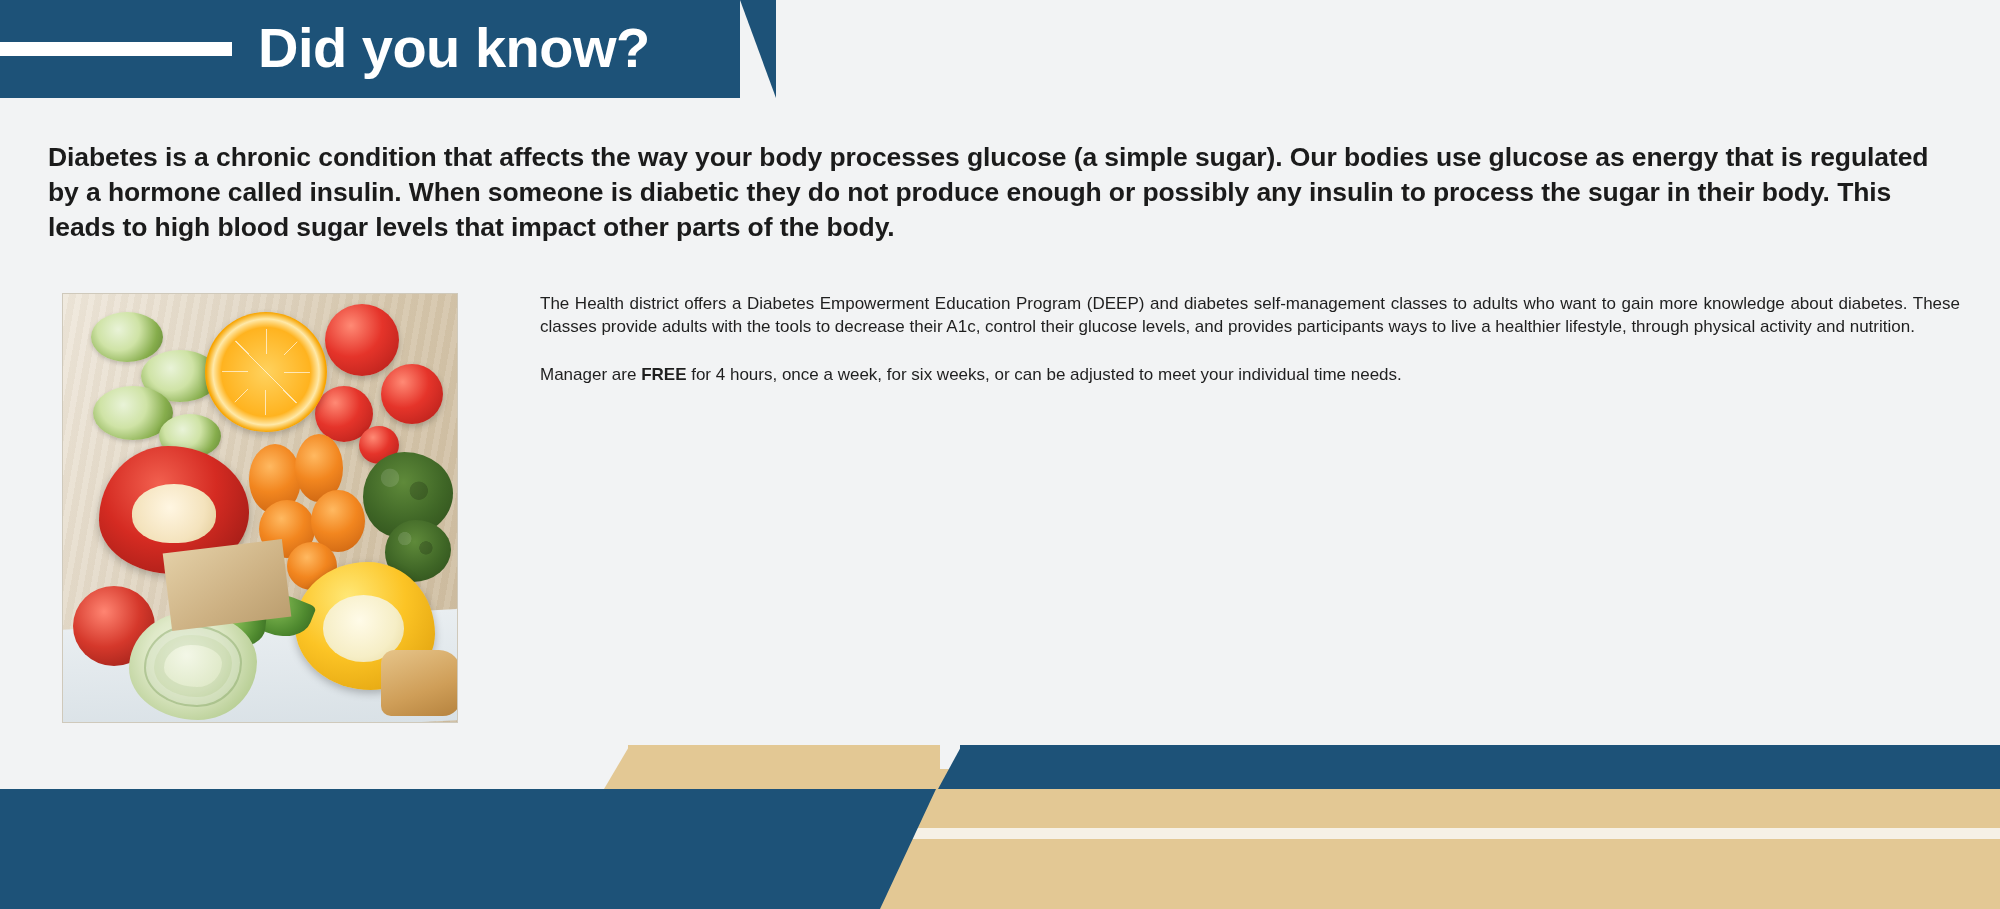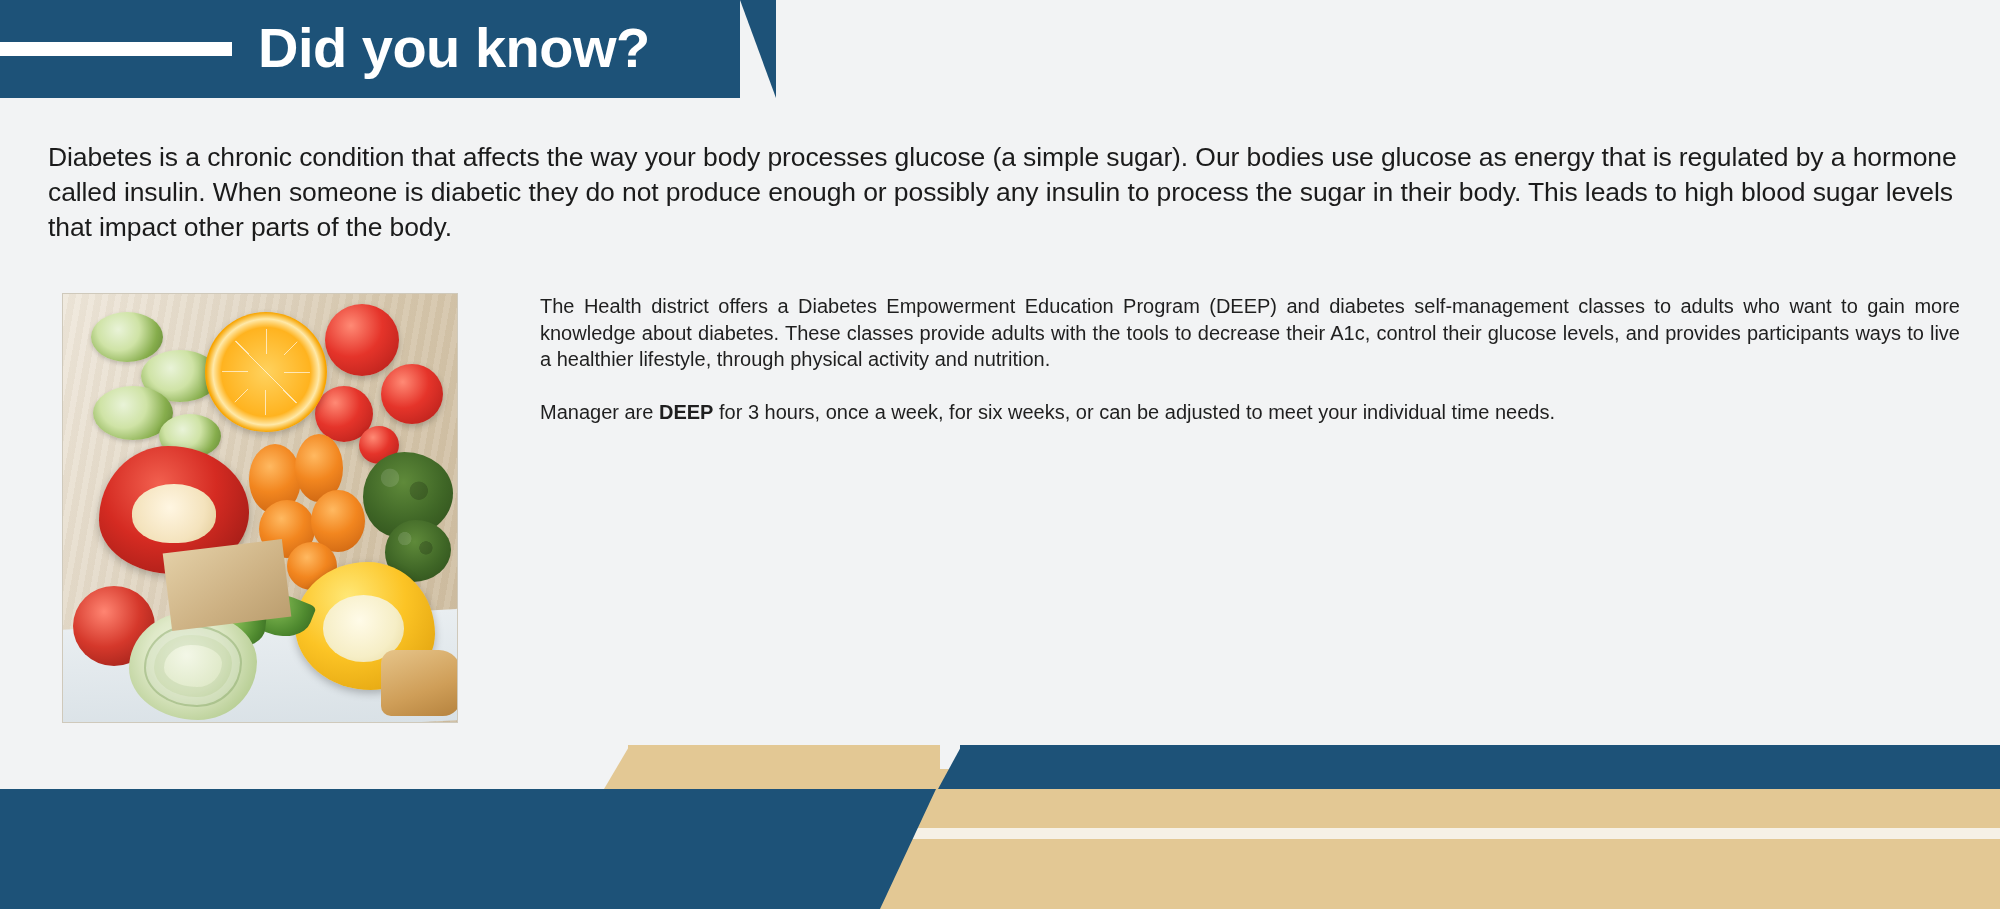--- a/index.html
+++ b/index.html
@@ -64,21 +64,21 @@
     white-space: nowrap;
   }
 
   
   .intro {
     position: absolute;
     top: 140px;
     left: 48px;
     width: 1910px;
     font-size: 26.5px;
-    font-weight: normal;
+    font-weight: bold;
     color: #1b1b1b;
     line-height: 1.32;
     letter-spacing: -0.1px;
   }
 
   
   .content {
     position: absolute;
     top: 293px;
     left: 62px;
@@ -199,21 +199,21 @@
   .bread { background: linear-gradient(160deg, #e6c489 0%, #cf9e58 60%, #b5823d 100%); border-radius: 14px 22px 18px 10px; }
 
   
   .textcol {
     position: absolute;
     top: 0;
     left: 478px;
     width: 1420px;
   }
   .para {
-    font-size: 20px;
+    font-size: 17px;
     color: #1f1f1f;
     line-height: 1.33;
     text-align: justify;
     text-justify: inter-word;
     margin: 0 0 26px 0;
   }
   .para:last-child { margin-bottom: 0; }
   .para b { font-weight: bold; }
   .para.bold {
     font-weight: bold;
@@ -375,21 +375,21 @@
 
       <div class="blob cab" style="left:66px;  top:318px; width:128px; height:108px;"></div>
 
       <div class="bag" style="position:absolute; left:104px; top:252px; width:120px; height:78px; transform:rotate(-7deg);"></div>
       <div class="bread" style="position:absolute; left:318px; top:356px; width:80px; height:66px;"></div>
     </div>
 
     <div class="textcol">
       <p class="para">The Health district offers a Diabetes Empowerment Education Program (DEEP) and diabetes self-management classes to adults who want to gain more knowledge about diabetes. These classes provide adults with the tools to decrease their A1c, control their glucose levels, and provides participants ways to live a healthier lifestyle, through physical activity and nutrition.</p>
 
-      <p class="para"><span>Manager are </span><b>DEEP</b><span> for 3 hours, once a week, for six weeks, or can be adjusted to meet your individual time needs.</span></p>
+      <p class="para"><span>Manager are </span><b>FREE</b><span> for 4 hours, once a week, for six weeks, or can be adjusted to meet your individual time needs.</span></p>
 
     </div>
   </div>
 
   <div class="footer">
     <div class="sand-angle"></div>
     <div class="sand-band"></div>
     <div class="sand-line-angle"></div>
     <div class="sand-line"></div>
     <div class="sand-top-wedge-angle"></div>

